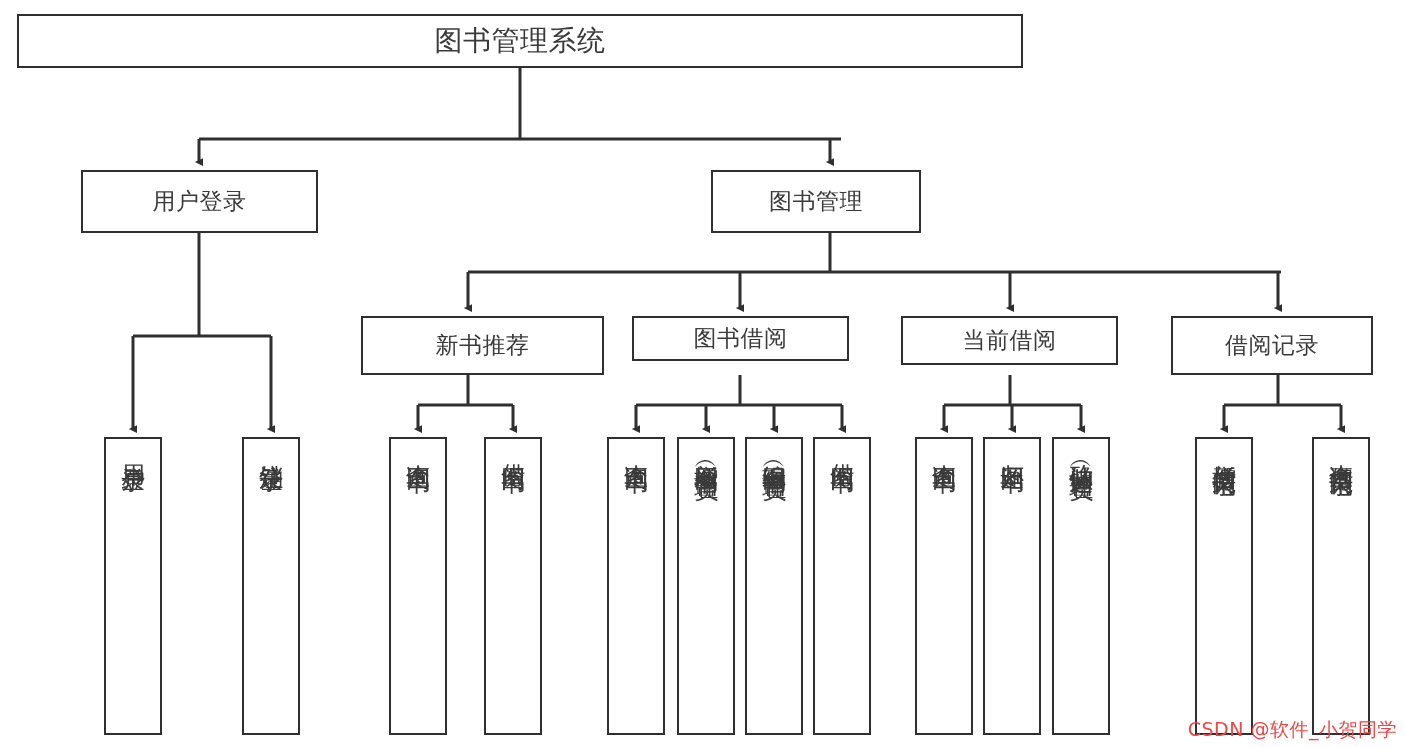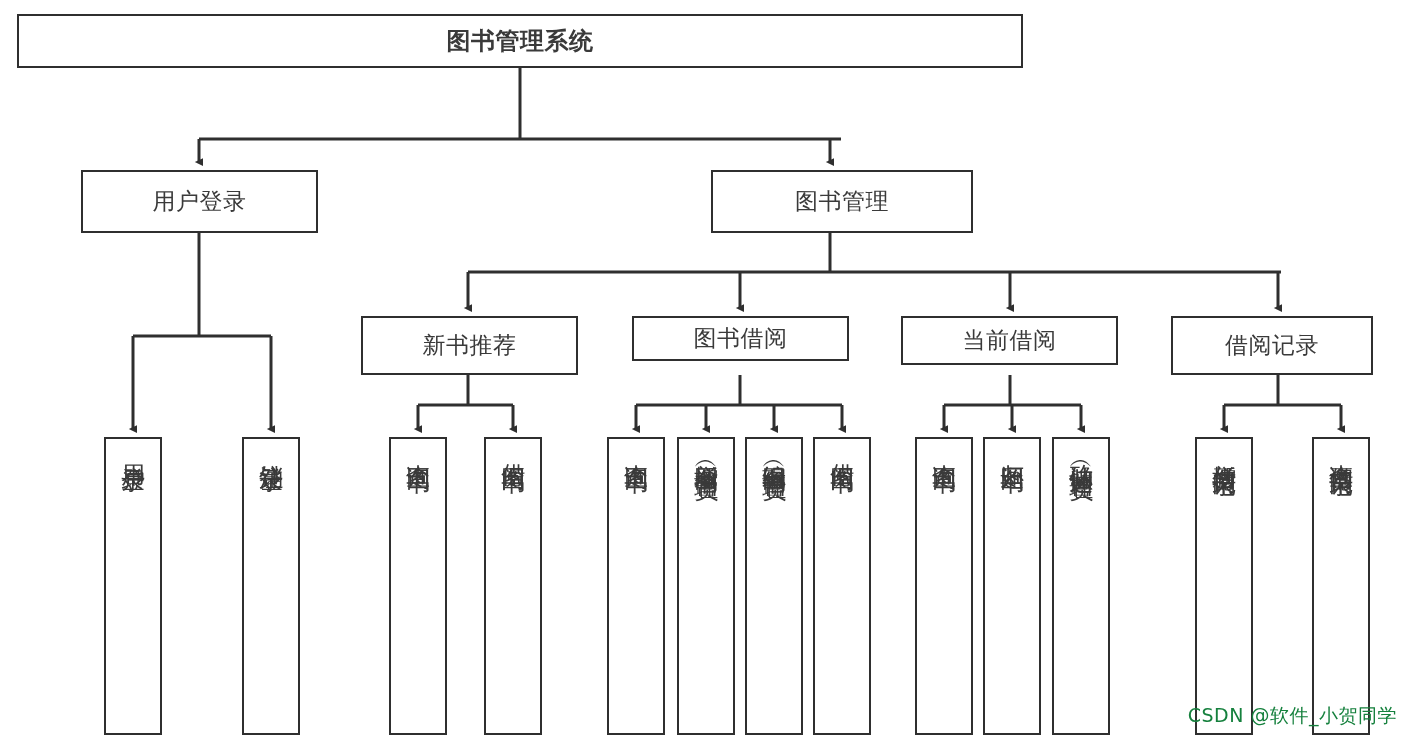--- a/index.html
+++ b/index.html
@@ -51,29 +51,28 @@
     padding-top: 6px;
   }
   .node.vertical .node-label {
     writing-mode: vertical-rl;
     text-orientation: upright;
     font-size: 24px;
     line-height: 1.18;
     letter-spacing: 2px;
   }
   #root-node .node-label {
-    font-size: 24px;
-    font-weight: bold;
+    font-size: 28px;
   }
   .watermark {
     position: absolute;
     right: 8px;
-    bottom: 18px;
+    bottom: 4px;
     font-size: 19px;
-    color: #15803d;
+    color: #ef4444;
     letter-spacing: 0.5px;
     z-index: 5;
     white-space: nowrap;
   }
 </style>
 </head>
 <body>
 
 <div id="diagram-root">
 
@@ -127,25 +126,25 @@
     </g>
   </svg>
 
   <div class="node horizontal" id="root-node" style="left:17px; top:14px; width:1006px; height:54px;">
     <span class="node-label">图书管理系统</span>
   </div>
 
   <div class="node horizontal" style="left:81px; top:170px; width:237px; height:63px;">
     <span class="node-label">用户登录</span>
   </div>
-  <div class="node horizontal" style="left:711px; top:170px; width:262px; height:63px;">
+  <div class="node horizontal" style="left:711px; top:170px; width:210px; height:63px;">
     <span class="node-label">图书管理</span>
   </div>
 
-  <div class="node horizontal" style="left:361px; top:316px; width:217px; height:59px;">
+  <div class="node horizontal" style="left:361px; top:316px; width:243px; height:59px;">
     <span class="node-label">新书推荐</span>
   </div>
   <div class="node horizontal" style="left:632px; top:316px; width:217px; height:45px;">
     <span class="node-label">图书借阅</span>
   </div>
   <div class="node horizontal" style="left:901px; top:316px; width:217px; height:49px;">
     <span class="node-label">当前借阅</span>
   </div>
   <div class="node horizontal" style="left:1171px; top:316px; width:202px; height:59px;">
     <span class="node-label">借阅记录</span>

